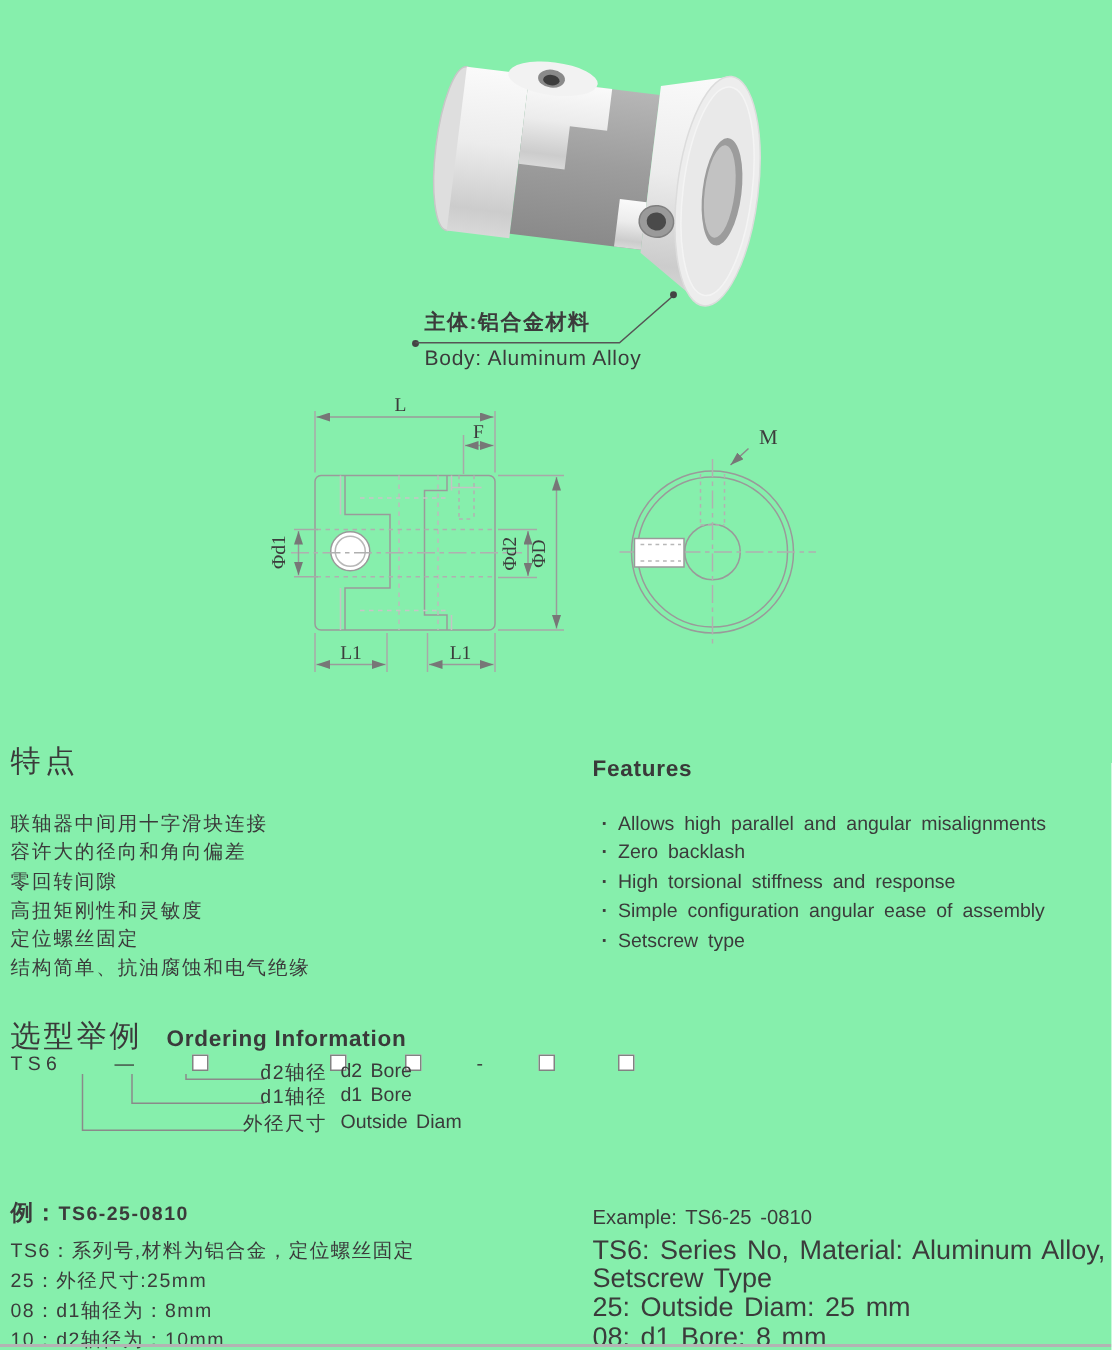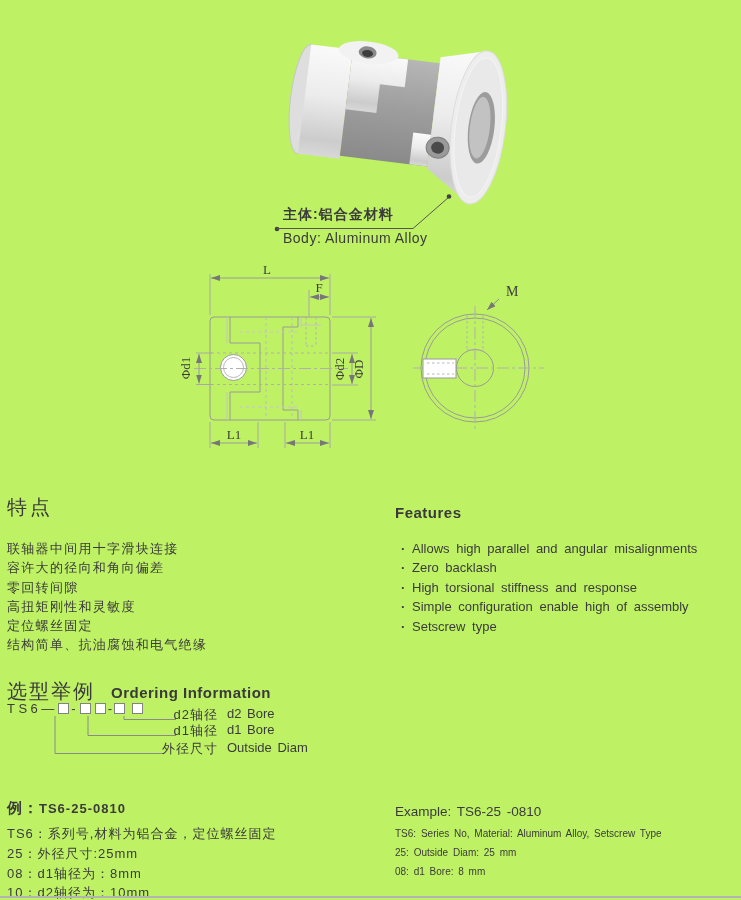--- a/index.html
+++ b/index.html
@@ -1,52 +1,52 @@
 <!DOCTYPE html>
 <html><head>
 <meta charset="utf-8">
 <style>
   html,body{margin:0;padding:0;background:#fff;}
-  .page{position:relative;width:741px;height:900px;background:#bef264;overflow:hidden;
+  .page{position:relative;width:741px;height:900px;background:#86efac;overflow:hidden;
         font-family:"Liberation Sans",sans-serif;color:#3b3b3b;}
   .abs{position:absolute;}
 
   
   .photo-label-cn{left:283px;top:206px;font-size:14px;font-weight:bold;letter-spacing:1px;}
   .photo-label-en{left:283px;top:230px;font-size:14px;letter-spacing:.5px;}
 
   
   .feat-cn{left:7px;top:494px;width:375px;}
   .feat-en{left:395px;top:494px;width:345px;}
   .sec-heading{font-size:20px;font-weight:normal;letter-spacing:3px;color:#3a3a3a;}
   .sec-heading-en{font-size:15px;font-weight:bold;letter-spacing:.5px;color:#3a3a3a;margin-top:10px;}
   ul.flist{list-style:none;margin:18px 0 0 0;padding:0;}
   .feat-cn li{font-size:13px;line-height:19.3px;letter-spacing:1.3px;}
   .feat-en li{font-size:13px;line-height:19.4px;word-spacing:3px;padding-left:17px;position:relative;}
   .feat-en li::before{content:"·";position:absolute;left:6px;font-weight:bold;}
 
   
   .order-head{left:7px;top:674px;display:flex;gap:16px;align-items:baseline;}
-  .order-code{left:7px;top:702px;display:flex;align-items:center;height:13px;font-size:13px;}
+  .order-code{left:7px;top:702px;display:flex;align-items:center;height:13px;font-size:13px;gap:35px;}
   .ts6{letter-spacing:3.5px;}
   .emdash{margin:0 1px 0 0;}
   .cbox{display:inline-block;width:9px;height:9px;border:1px solid #828282;background:#fff;}
   .cdash{margin:0 2px;}
   .m3{margin-left:3px;} .m2{margin-left:2px;} .m4{margin-left:4px;} .m7{margin-left:7px;}
   .ord-row-cn{width:218px;text-align:right;font-size:13px;letter-spacing:1px;position:absolute;left:0;}
   .ord-row-en{position:absolute;left:227px;font-size:13px;word-spacing:2px;}
 
   
   .ex-cn{left:7px;top:799px;width:375px;}
   .ex-en{left:395px;top:804px;width:345px;}
   .ex-title-cn{font-size:15px;font-weight:bold;letter-spacing:1px;}
   .ex-title-code{font-size:13px;font-weight:bold;letter-spacing:1px;}
   .ex-cn .exlines{margin-top:6px;font-size:13px;line-height:19.8px;letter-spacing:1px;}
   .ex-en .extitle{font-size:13.5px;word-spacing:2px;}
-  .ex-en .exlines{margin-top:5px;font-size:10px;line-height:19.2px;word-spacing:2px;}
+  .ex-en .exlines{margin-top:5px;font-size:18px;line-height:19.2px;word-spacing:2px;}
 
   .bottom-rule{left:0;top:896px;width:741px;height:2px;background:#b3b3b3;}
 
   svg text{font-family:"Liberation Serif",serif;fill:#3c3c3c;}
 </style>
 </head>
 <body>
 
 <div class="page">
 
@@ -186,21 +186,21 @@
       <li>结构简单、抗油腐蚀和电气绝缘</li>
     </ul>
   </div>
 
   <div class="abs feat-en">
     <div class="sec-heading-en">Features</div>
     <ul class="flist">
       <li>Allows high parallel and angular misalignments</li>
       <li>Zero backlash</li>
       <li>High torsional stiffness and response</li>
-      <li>Simple configuration enable high of assembly</li>
+      <li>Simple configuration angular ease of assembly</li>
       <li>Setscrew type</li>
     </ul>
   </div>
 
   <div class="abs order-head">
     <span class="sec-heading" style="letter-spacing:2px">选型举例</span>
     <span class="sec-heading-en" style="font-weight:bold">Ordering Information</span>
   </div>
 
   <div class="abs order-code">

